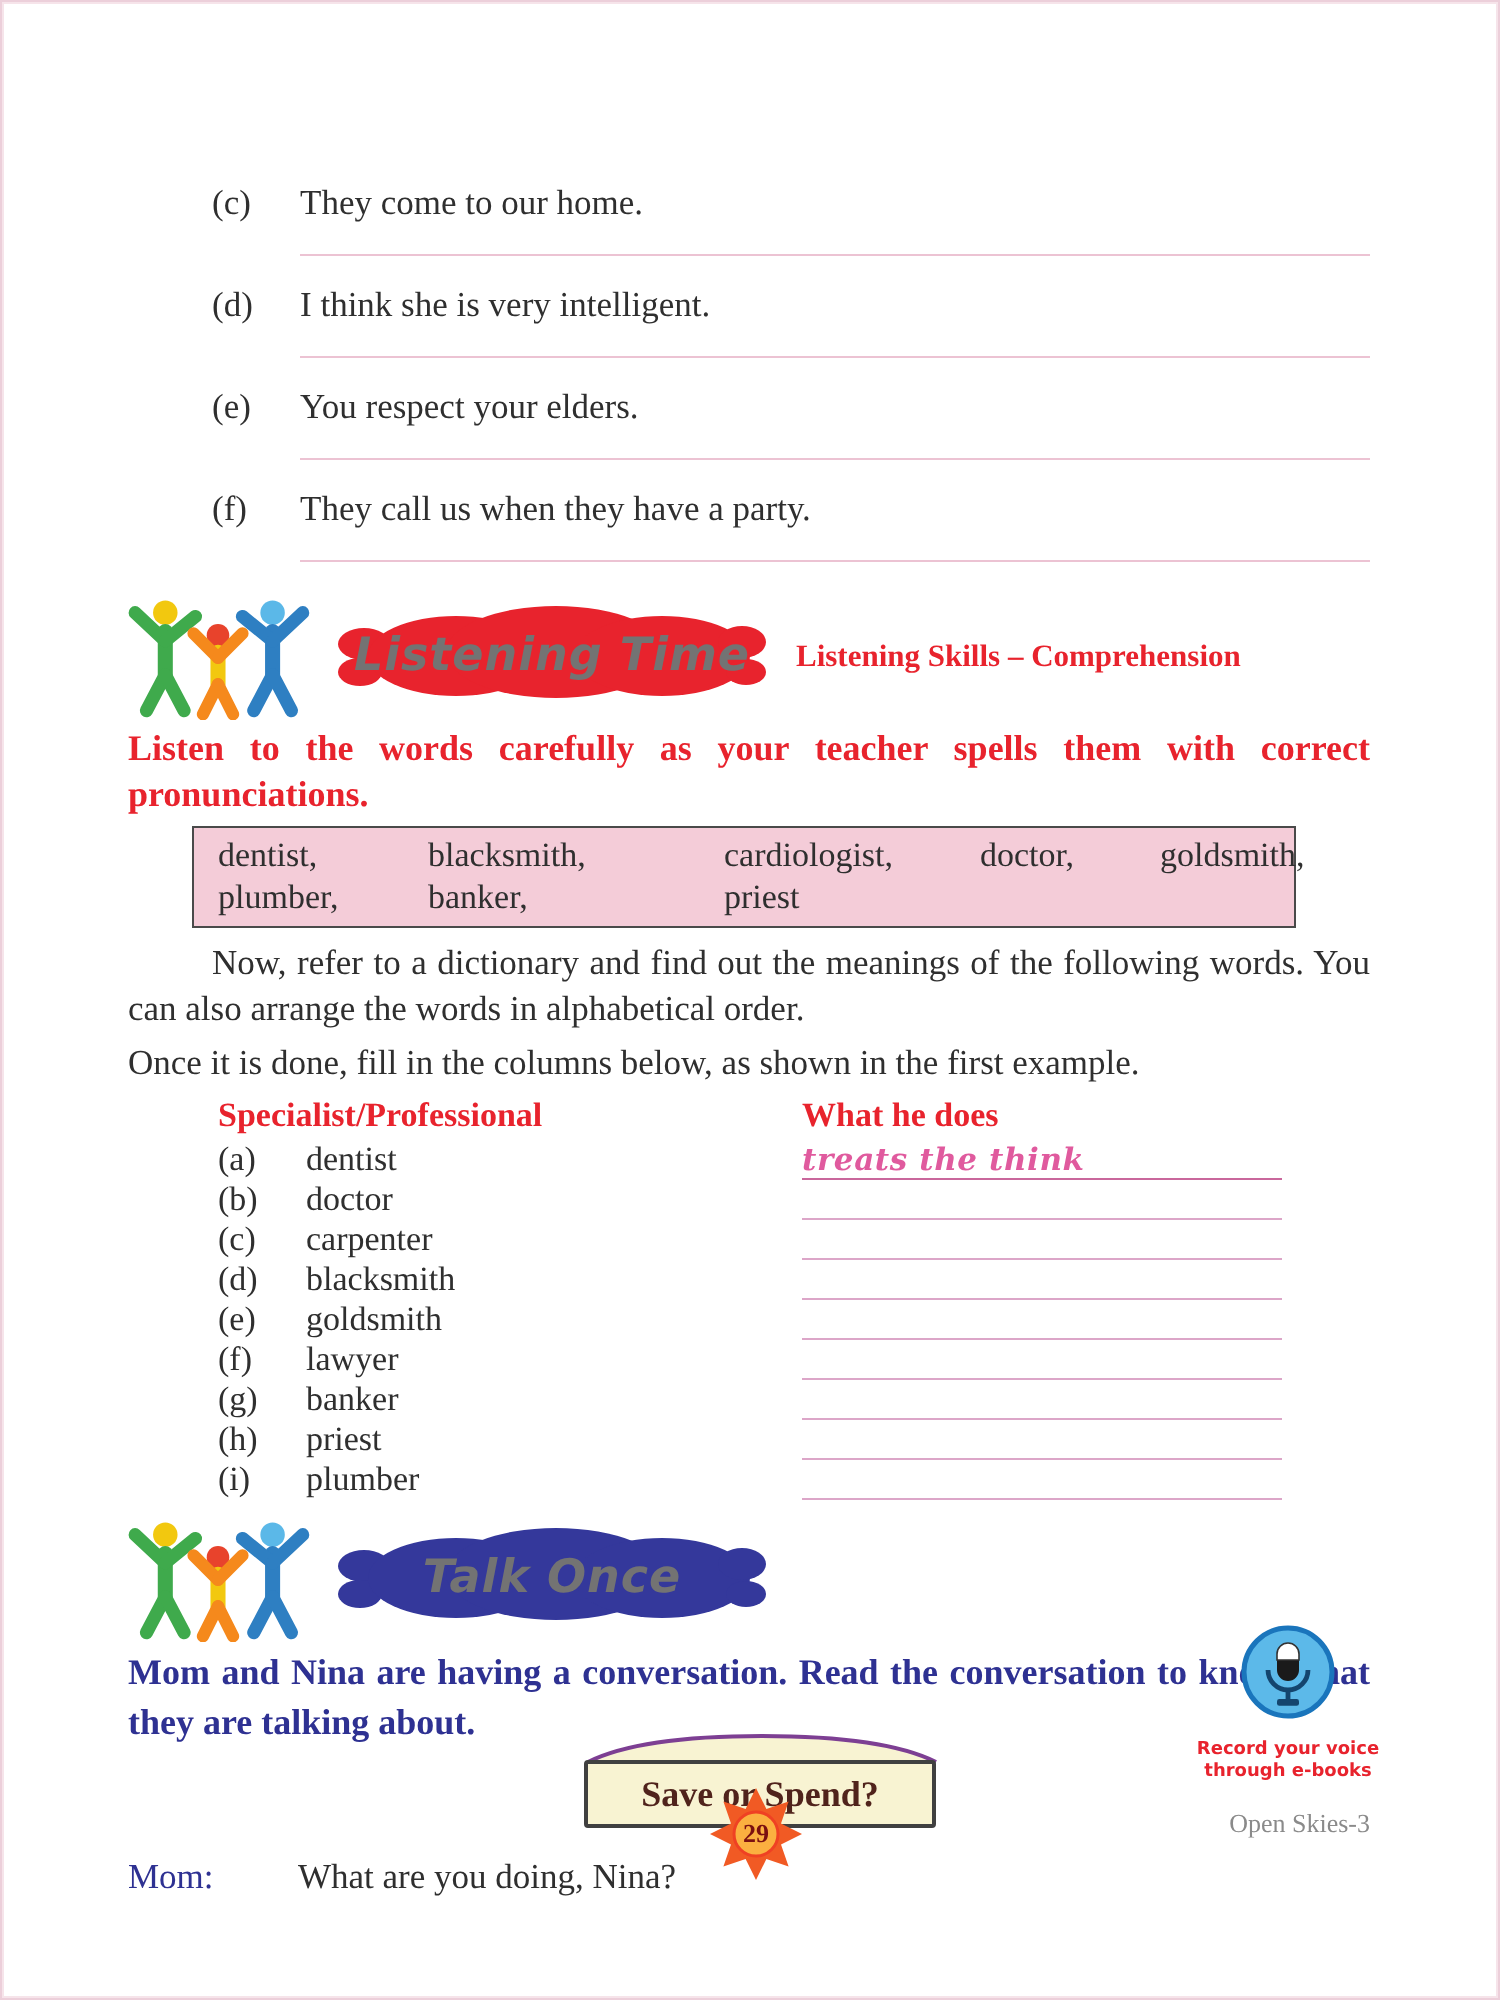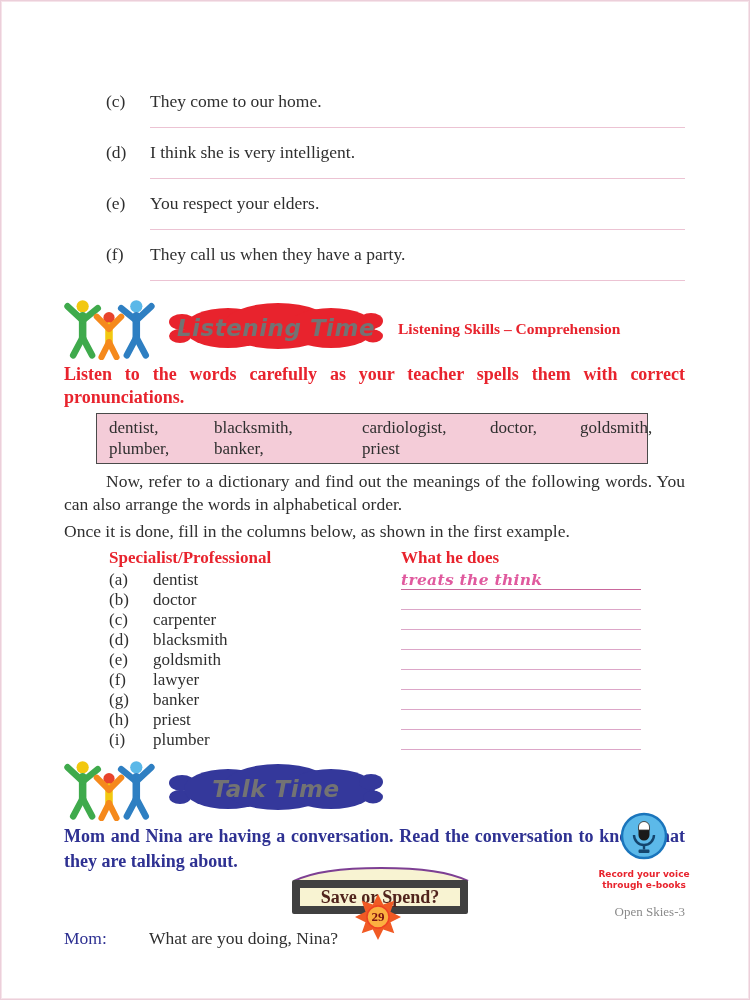--- a/index.html
+++ b/index.html
@@ -57,21 +57,21 @@
     font-size:15.5px; line-height:17px; letter-spacing:.3px;
     font-family:"DejaVu Serif", serif;
   }
 
   
   .indigo-intro { margin-top:2px; color:#2e3192; font-weight:bold; font-size:18px; line-height:25px; text-align:justify; }
   .save-wrap { position:relative; margin-left:228px; width:176px; height:46px; margin-top:0px; }
   .save-arc { position:absolute; left:-2px; top:-8px; }
   .save-box {
     position:absolute; left:0; top:6px; width:176px; height:34px;
-    background:#f8f3d2; border:8px solid #404040; border-radius:2px;
+    background:#f8f3d2; border:2px solid #404040; border-radius:2px;
     display:flex; align-items:center; justify-content:center;
     font-weight:bold; font-size:18px; color:#50231c;
   }
   .dlg-row { display:flex; margin-top:8px; font-size:17.5px; height:24px; }
   .dlg-speaker { width:85px; flex:0 0 85px; font-weight:normal; color:#2e3192; }
 
   
   .record { position:absolute; right:50px; top:810px; width:110px; text-align:center; }
   .record .cap {
     margin-top:2px; font-family:"DejaVu Sans", sans-serif; font-weight:bold;
@@ -262,21 +262,21 @@
           <g fill="#34389b">
             <ellipse cx="14" cy="23" rx="13" ry="8"></ellipse>
             <ellipse cx="12" cy="37" rx="11" ry="7"></ellipse>
             <ellipse cx="60" cy="29" rx="44" ry="20"></ellipse>
             <ellipse cx="110" cy="27" rx="55" ry="23"></ellipse>
             <ellipse cx="163" cy="29" rx="44" ry="20"></ellipse>
             <ellipse cx="203" cy="22" rx="12" ry="8"></ellipse>
             <ellipse cx="205" cy="37" rx="10" ry="6.5"></ellipse>
           </g>
         </svg>
-        <span class="blob-label">Talk Time</span>
+        <span class="blob-label">Talk Once</span>
       </div>
     </div>
 
     <div class="indigo-intro">Mom and Nina are having a conversation. Read the conversation to know what they are talking about.</div>
 
     <div class="save-wrap">
       <svg class="save-arc" width="182" height="16" viewBox="0 0 182 16">
         <path d="M4,15 Q30,2 91,2 Q152,2 178,15" fill="#f8f3d2" stroke="#7d3f93" stroke-width="2"></path>
       </svg>
       <div class="save-box">Save or Spend?</div>

